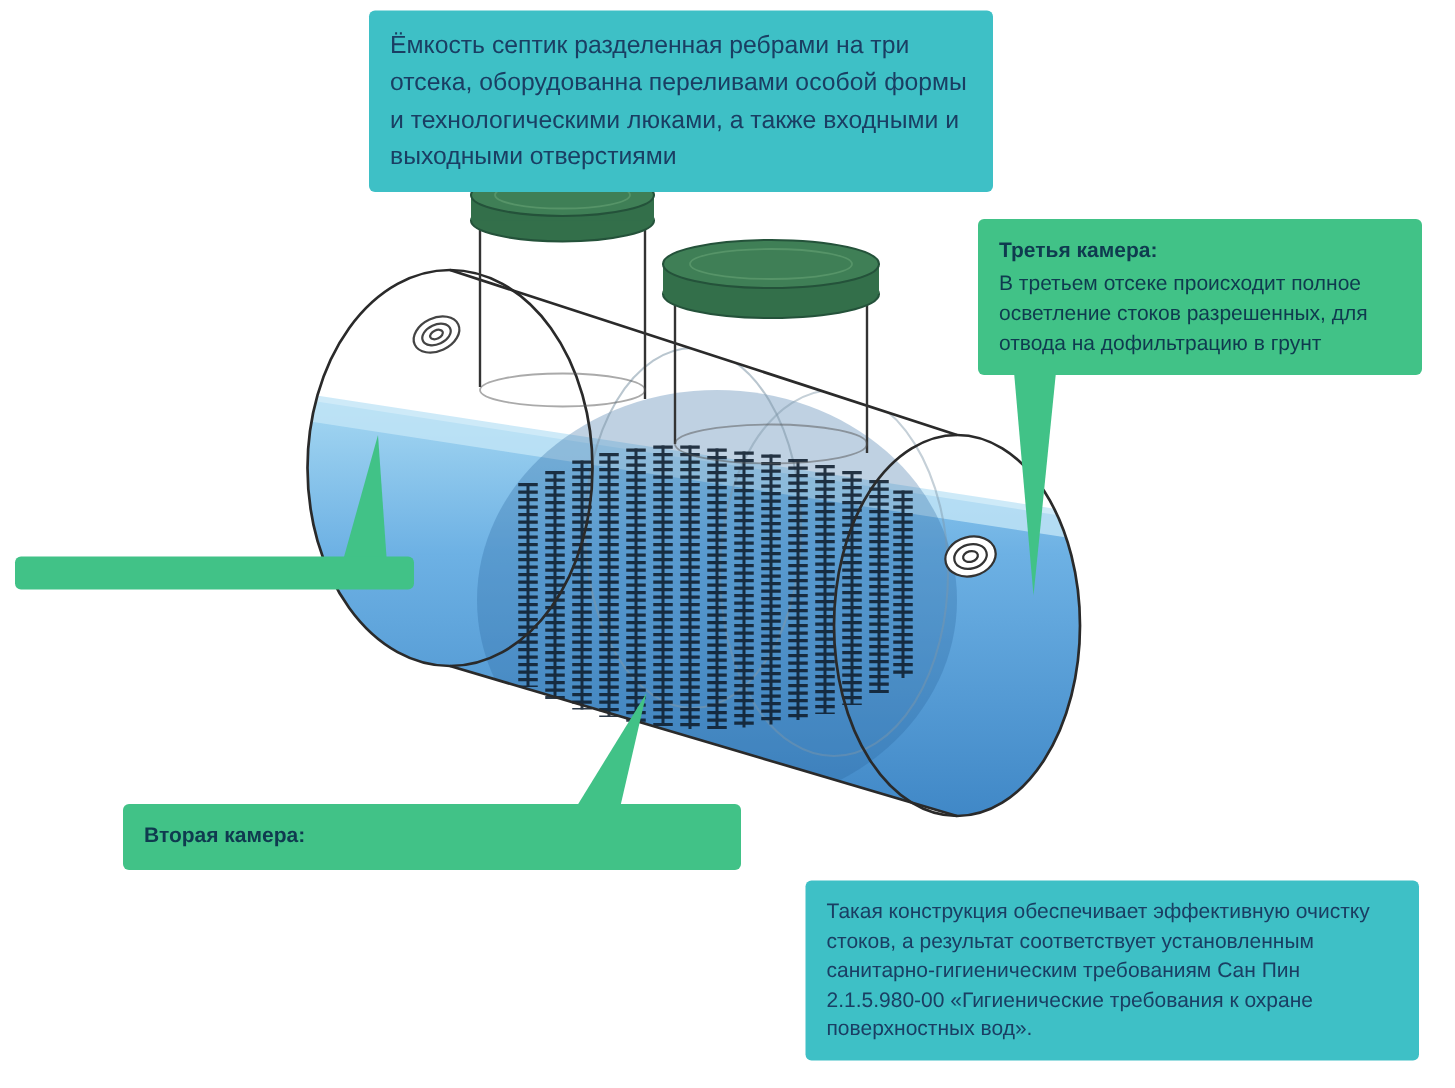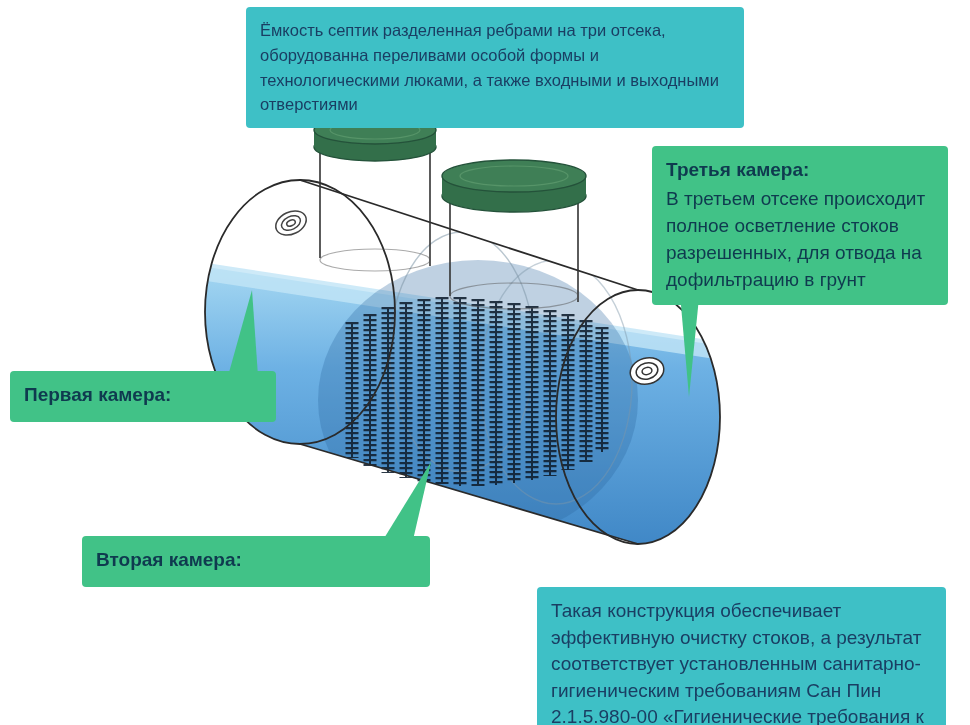--- a/index.html
+++ b/index.html
@@ -10,31 +10,31 @@
     width: 970px;
     height: 725px;
     background: #ffffff;
     overflow: hidden;
   }
   .stage > svg { position: absolute; left: 0; top: 0; }
   .callout {
     position: absolute;
     border-radius: 4px;
     padding: 11px 14px;
-    font-size: 19px;
+    font-size: 14px;
     line-height: 1.42;
     z-index: 2;
   }
   .teal { background: #3ec0c6; color: #1a3e63; }
   .green { background: #41c287; color: #0f3a4f; }
   .callout .title { font-weight: bold; display: block; margin-bottom: 2px; }
-  .co-tank      { left: 246px; top: 7px;   width: 498px; font-size: 16.5px; line-height: 1.5; }
+  .co-tank      { left: 246px; top: 7px;   width: 416px; font-size: 16.5px; line-height: 1.5; }
   .co-third     { left: 652px; top: 146px; width: 296px; }
   .co-first     { left: 10px;  top: 371px; width: 266px; }
-  .co-second    { left: 82px;  top: 536px; width: 348px; }
+  .co-second    { left: 82px;  top: 536px; width: 412px; }
   .co-conclusion{ left: 537px; top: 587px; width: 409px; text-align: left; line-height: 1.4; }
 </style>
 </head>
 <body>
 
 <div class="stage">
 
   <svg width="970" height="725" viewBox="0 0 970 725">
     <defs>
       <linearGradient id="waterGrad" x1="0" y1="0" x2="0" y2="1">
@@ -148,21 +148,20 @@
   <div class="callout teal co-tank">
     <span>Ёмкость септик разделенная ребрами на три отсека, оборудованна переливами особой формы и технологическими люками, а также входными и выходными отверстиями</span>
   </div>
 
   <div class="callout green co-third">
     <span class="title">Третья камера:</span>
     <span>В третьем отсеке происходит полное осветление стоков разрешенных, для отвода на дофильтрацию в грунт</span>
   </div>
 
   <div class="callout green co-first">
-    <span class="title">Первая камера:</span>
   </div>
 
   <div class="callout green co-second">
     <span class="title">Вторая камера:</span>
   </div>
 
   <div class="callout teal co-conclusion">
     <span>Такая конструкция обеспечивает эффективную очистку стоков, а результат соответствует установленным санитарно-гигиеническим требованиям Сан Пин 2.1.5.980-00 «Гигиенические требования к охране поверхностных вод».</span>
   </div>
 

